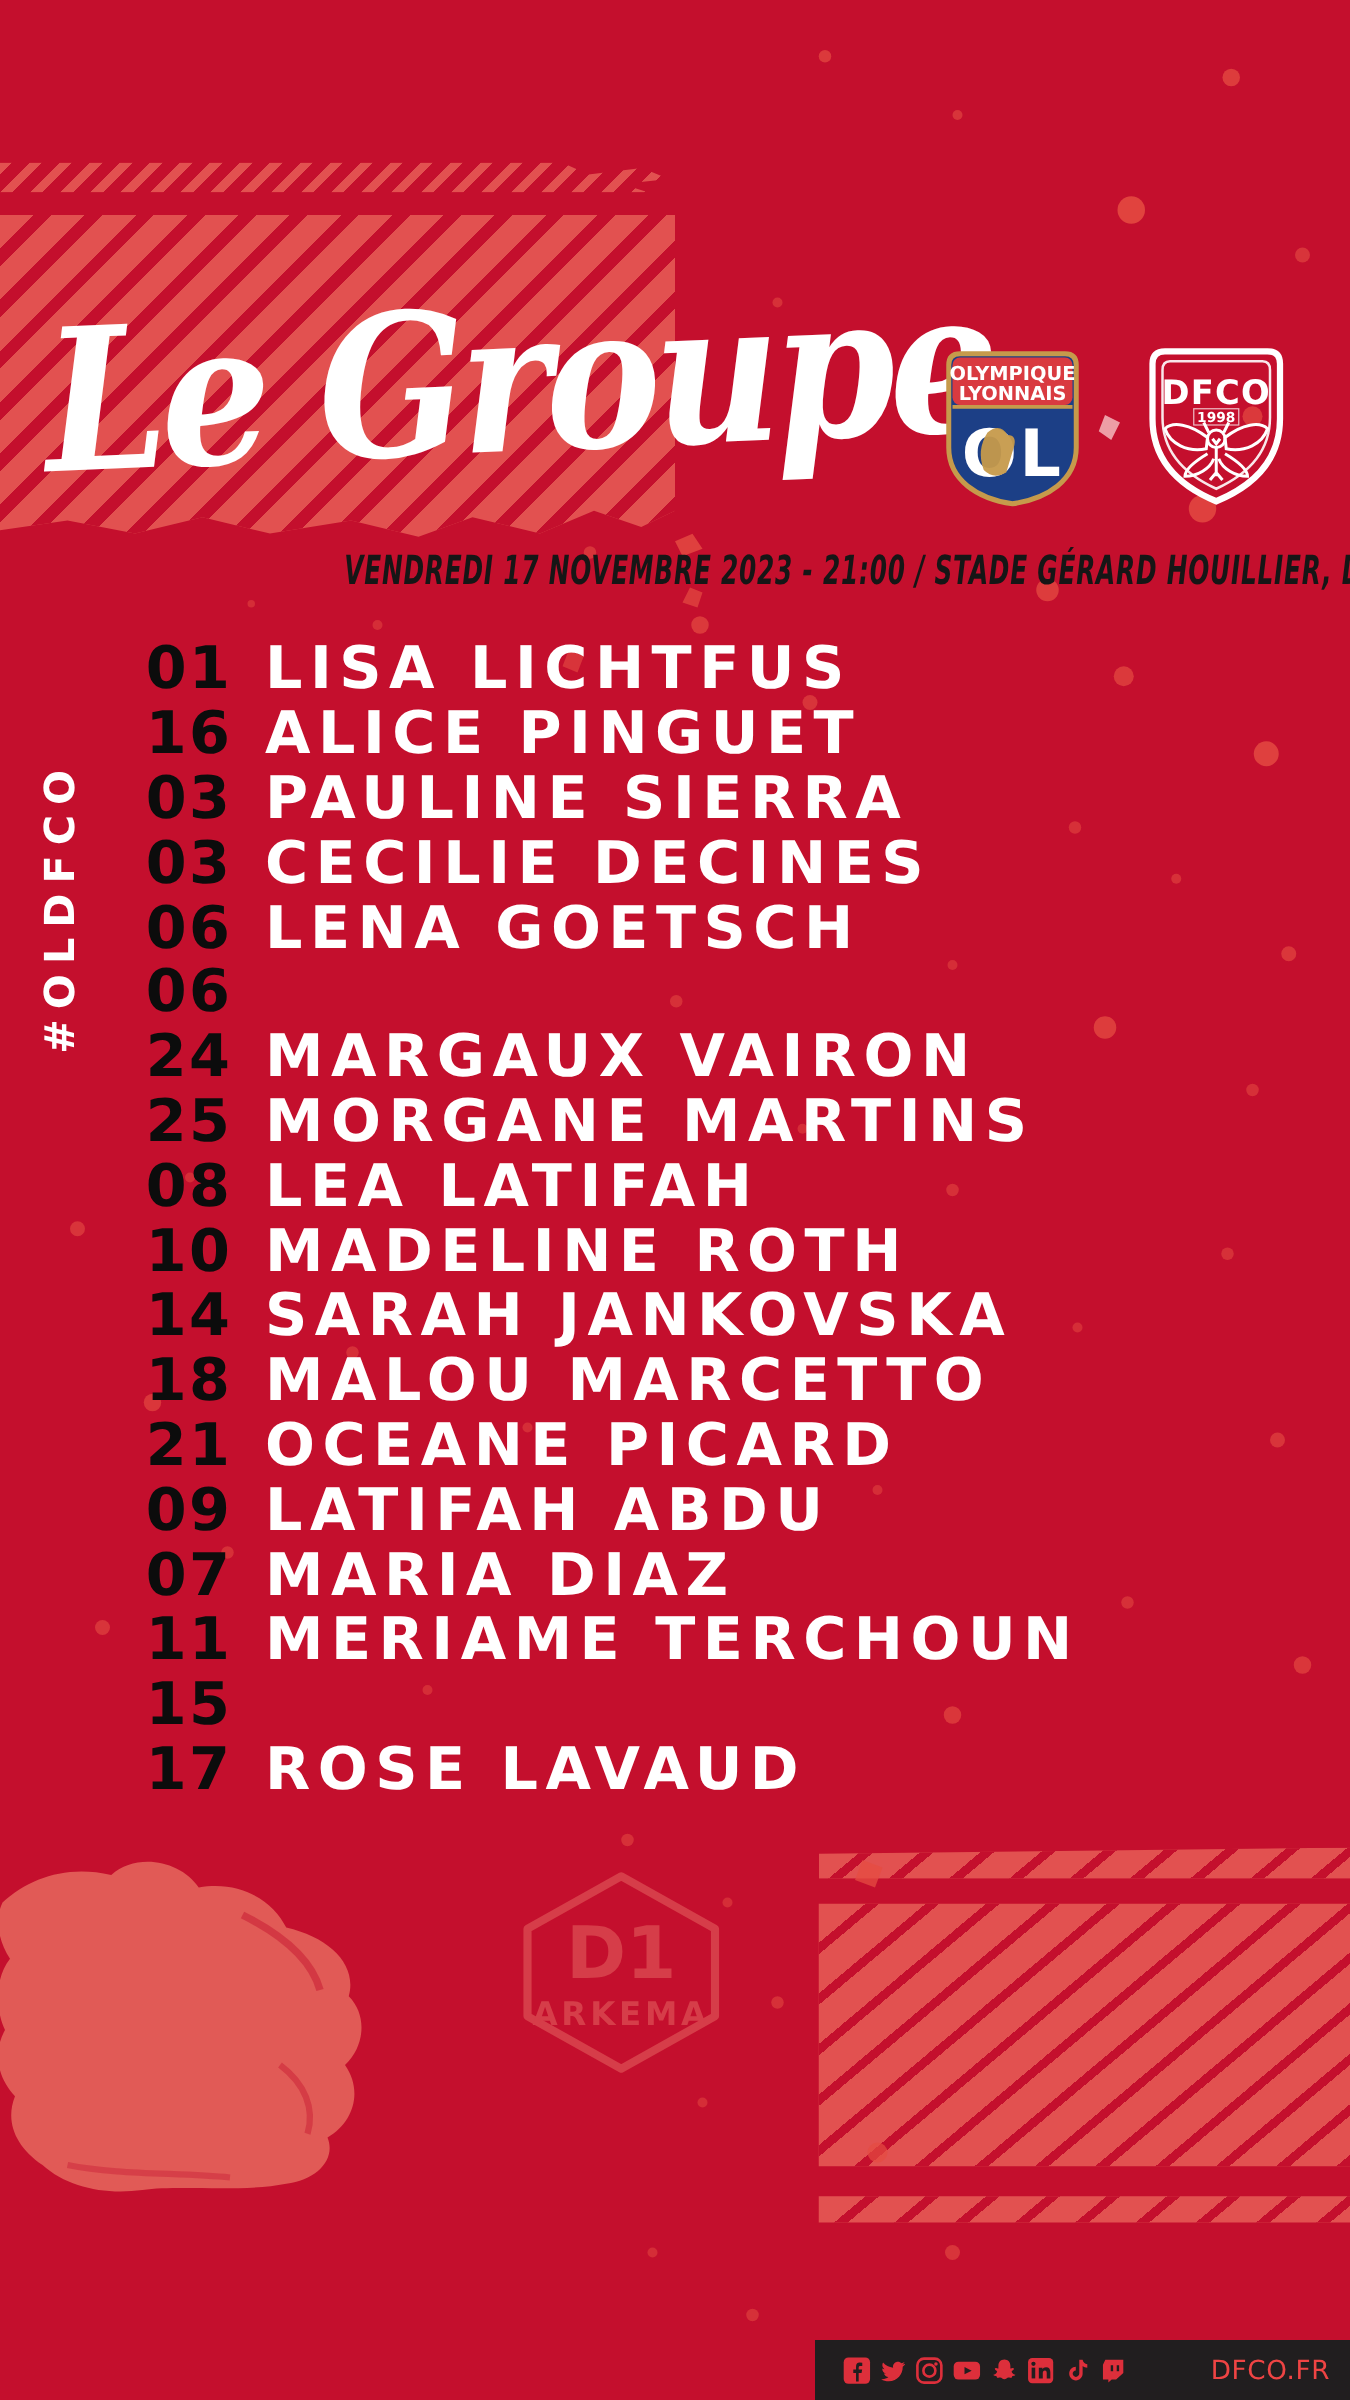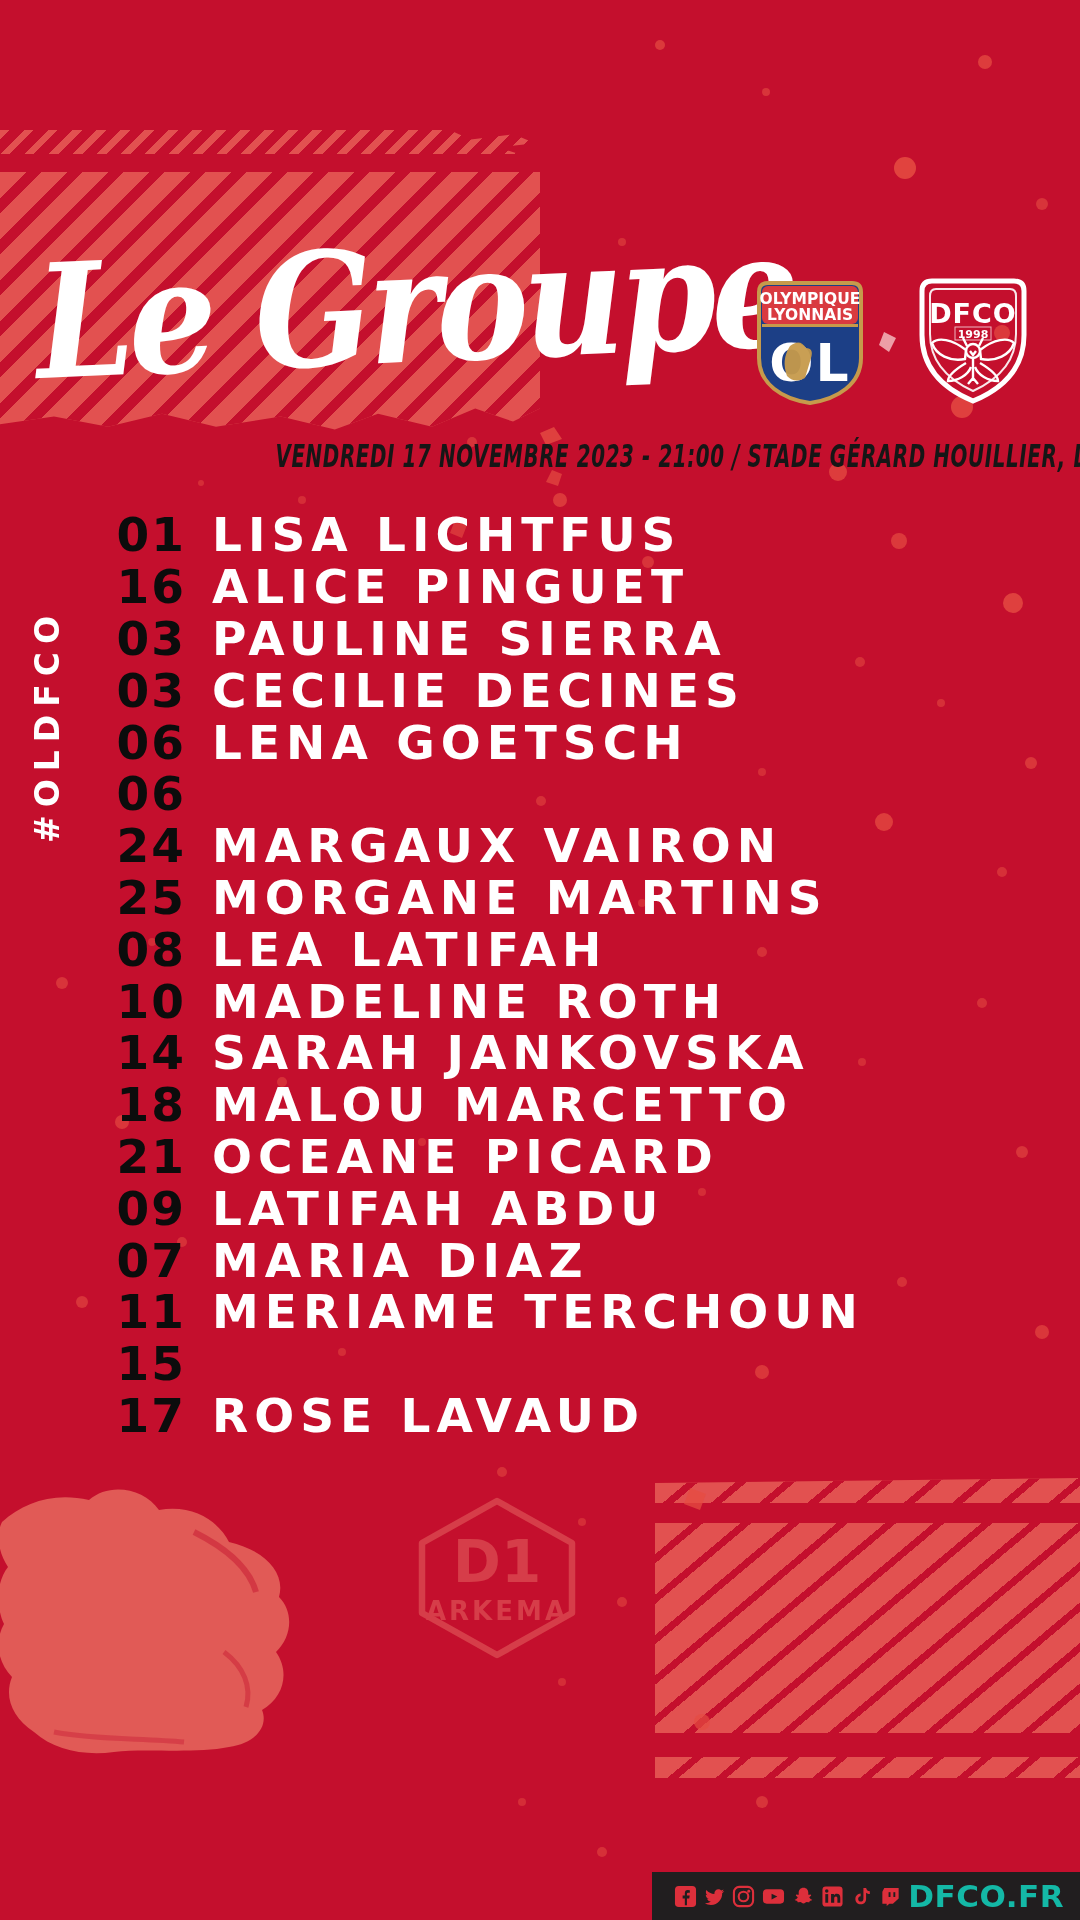--- a/index.html
+++ b/index.html
@@ -57,21 +57,21 @@
   .d1{position:absolute;left:413px;top:1496px;opacity:.8;}
   .brush{position:absolute;left:-6px;top:1462px;}
   .speckles{position:absolute;left:0;top:0;pointer-events:none;}
   
   .footer{
     position:absolute;left:652px;top:1872px;width:428px;height:48px;
     background:#211E1F;display:flex;align-items:center;gap:6px;
     padding:0 16px 0 22px;box-sizing:border-box;
   }
   .footer svg{flex:0 0 auto;}
-  .site{margin-left:auto;font-weight:bold;font-size:31px;color:#14b8a6;
+  .site{margin-left:auto;font-weight:normal;font-size:21px;color:#ef4444;
         letter-spacing:.5px;white-space:nowrap;}
   svg text{font-family:"DejaVu Sans",sans-serif;}
 </style>
 </head>
 <body>
 
 <div class="poster">
 
   <div class="stripe-band-top"></div>
   <div class="stripe-block-top"></div>

